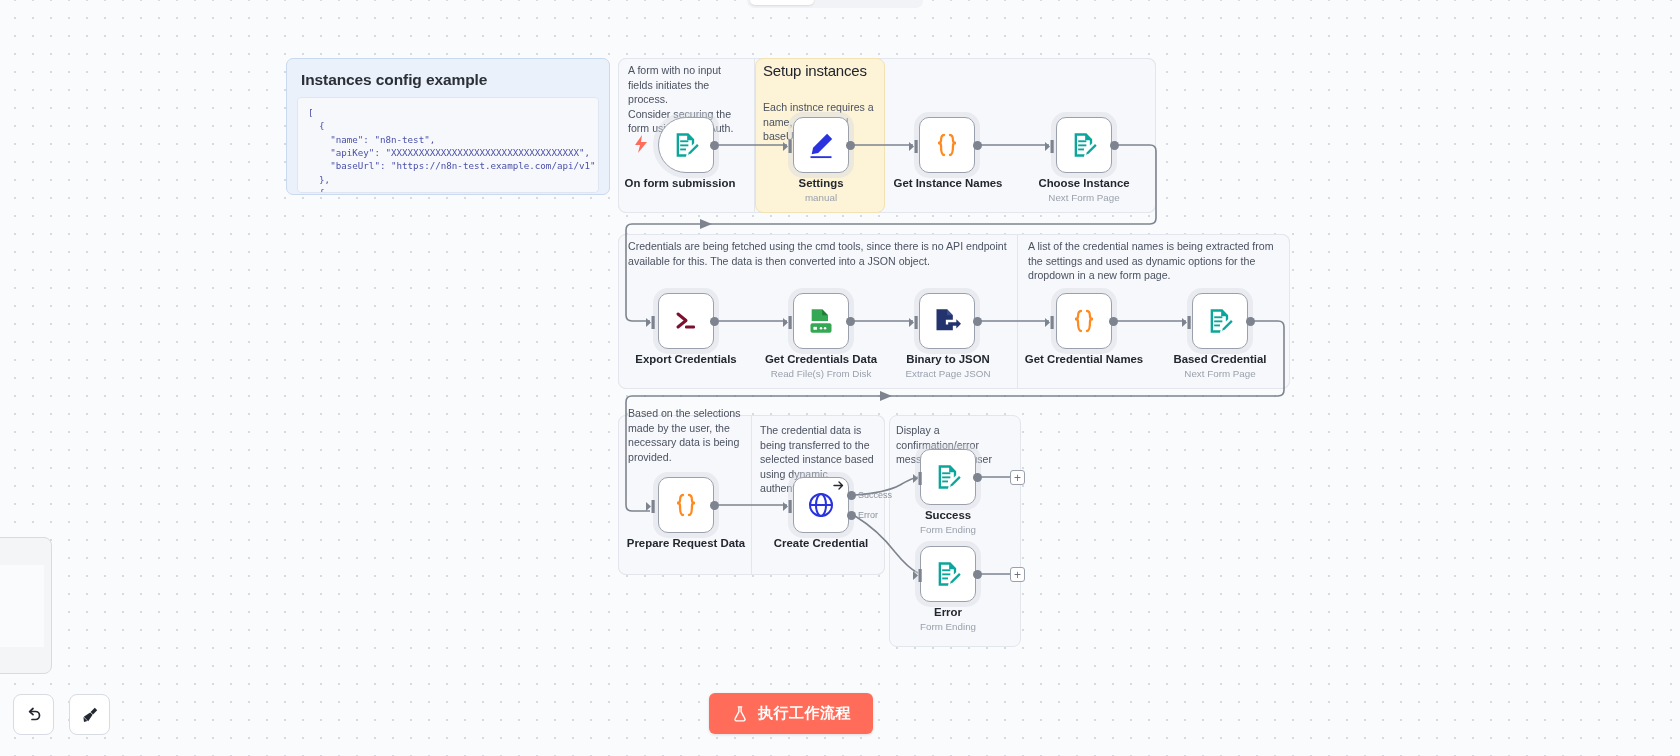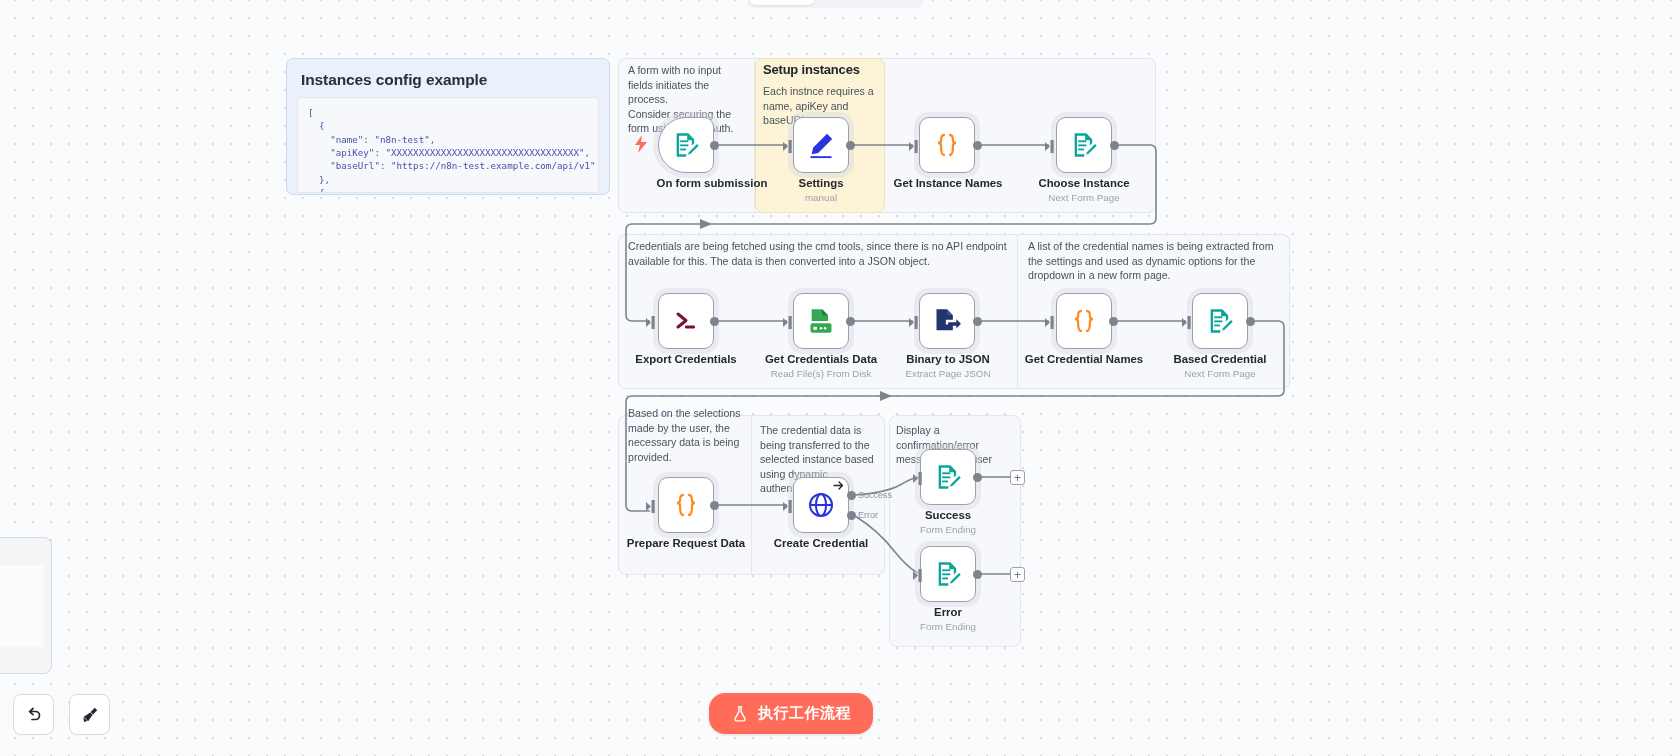--- a/index.html
+++ b/index.html
@@ -80,22 +80,22 @@
   }
   .note-panel {
     position: absolute;
     background: transparent;
     padding: 0;
   }
   .note-text {
     font-size: 10.6px; line-height: 1.38; color: #4a5160;
   }
   .note-title {
-    font-size: 13px; font-weight: 700; color: #20242b;
-    margin-bottom: 7px; letter-spacing: -.2px;
+    font-size: 15px; font-weight: 400; color: #20242b;
+    margin-bottom: 21px; letter-spacing: -.2px;
   }
   .yellow-panel {
     position: absolute;
     background: #fdf3d7;
     border: 1px solid #f2e3b4;
     border-radius: 8px;
   }
 
   
   .node {
@@ -180,21 +180,21 @@
     border-radius: 8px;
     display: flex; align-items: center; justify-content: center;
     z-index: 32;
   }
 
   
   .exec-btn {
     position: absolute; left: 709px; bottom: 22px;
     height: 41px; padding: 0 22px;
     background: #ff6d5a;
-    border-radius: 16px;
+    border-radius: 6px;
     display: flex; align-items: center; gap: 9px;
     color: #fff; font-size: 15px; font-weight: 600;
     letter-spacing: .5px;
     z-index: 32;
     box-shadow: 0 1px 3px rgba(0,0,0,.12);
     cursor: pointer;
   }
 </style>
 </head>
 <body>
@@ -276,21 +276,21 @@
 
   <div class="node trigger" style="left:658px; top:117px;">
     <svg width="28" height="28" viewBox="0 0 24 24">
       <path d="M4 2h10l5 5v3.5l-2 2V8h-4V4H6v16h6.5l-.5 2H4z" fill="#0aa69b"></path>
       <rect x="7" y="8" width="7" height="1.6" fill="#0aa69b"></rect>
       <rect x="7" y="11.5" width="7" height="1.6" fill="#0aa69b"></rect>
       <rect x="7" y="15" width="5" height="1.6" fill="#0aa69b"></rect>
       <path d="M21.5 11.2l1.4 1.4-7 7-2.2.8.8-2.2z" fill="#0aa69b"></path>
     </svg>
   </div>
-  <div class="node-label" style="left:712px; top:177px;">On form submission</div>
+  <div class="node-label" style="left:680px; top:177px;">On form submission</div>
   <div class="dot" style="left:710px; top:141px;"></div>
 
   <div class="inarrow" style="left:783px; top:139px;">
     <svg width="10" height="13" viewBox="0 0 10 13">
         <polygon points="0,0 5,4.5 0,9" fill="#7d848f" transform="translate(0,2)"></polygon>
         <rect x="5.5" y="0" width="3.2" height="13" fill="#7d848f"></rect>
       </svg>
   </div>
   <div class="node" style="left:793px; top:117px;">
     <svg width="28" height="28" viewBox="0 0 24 24">

